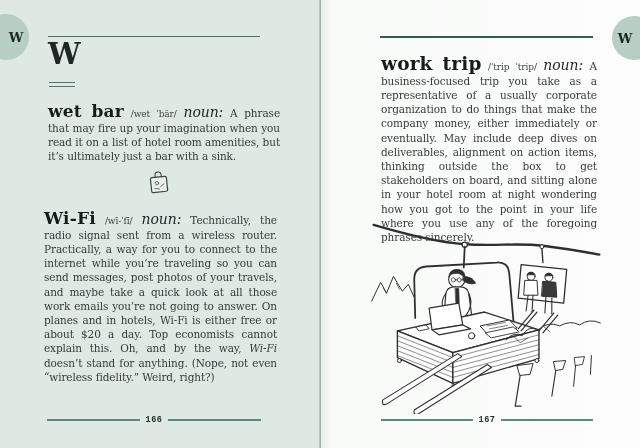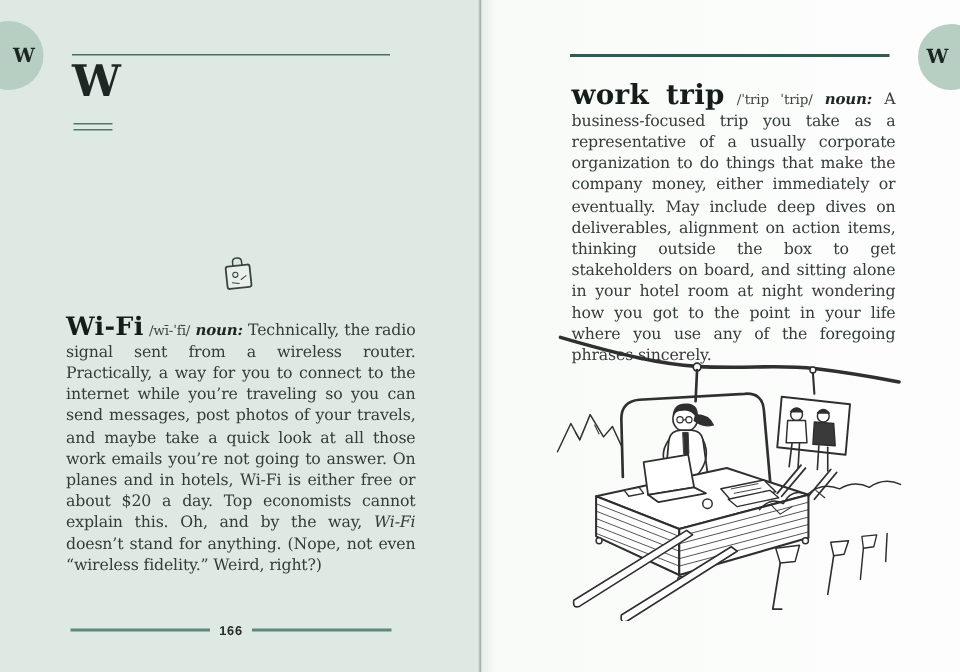--- a/index.html
+++ b/index.html
@@ -30,57 +30,63 @@
        color:#1e2724;line-height:1;}
   .heading-underline{position:absolute;left:49px;top:82px;width:26px;height:3px;
        border-top:1px solid #4f776e;border-bottom:1px solid #4f776e;}
 
   
   .entry{position:absolute;font-size:10.5px;line-height:14.2px;color:#333c39;
        text-align:justify;letter-spacing:-0.1px;}
   .headword{font-size:17px;font-weight:bold;color:#141d1a;letter-spacing:0.2px;}
   .headword-lg{font-size:18.5px;}
   .pron{font-size:9px;color:#3a443f;}
-  .pos{font-size:10px;font-weight:bold;font-style:italic;color:#1d2623;}
+  .pos{font-size:14px;font-weight:normal;font-style:italic;color:#1d2623;}
   .entry i{font-style:italic;}
 
   .entry-wetbar{left:48px;top:93px;width:232px;}
   .entry-wifi{left:44px;top:200px;width:233px;}
   .entry-worktrip{left:60px;top:46px;width:216px;}
 
   
   .divider-icon{position:absolute;left:146px;top:167px;width:26px;height:30px;}
 
   
   .illustration{position:absolute;left:46px;top:218px;width:238px;height:196px;}
 
   
   .footer{position:absolute;top:415px;display:flex;align-items:center;}
   .footer-left{left:47px;width:214px;}
   .footer-right{left:60px;width:212px;}
   .footer .rule{flex:1;height:1.5px;background:#5c897f;}
   .footer .pagenum{font-size:8.5px;font-weight:bold;color:#222f2b;
-       padding:0 6px;letter-spacing:0.5px;font-family:Liberation Sans, sans-serif;}
+       padding:0 6px;letter-spacing:0.5px;font-family:Liberation Mono, monospace;}
 </style>
 </head>
 <body>
 
 <div class="spread">
 
   <div class="page page-left">
 
     <div class="tab tab-left">
       <span>W</span>
     </div>
 
     <div class="rule-top rule-top-left"></div>
 
     <div class="section-heading">W</div>
     <div class="heading-underline"></div>
 
+    <p class="entry entry-wetbar">
+      <span class="headword">wet bar</span>
+      <span class="pron">/wet ˈbär/</span>
+      <span class="pos">noun:</span>
+      <span>A phrase that may fire up your imagination when you read it on a list of hotel room amenities, but it’s ultimately just a bar with a sink.</span>
+    </p>
 
     <svg class="divider-icon" viewBox="0 0 26 30">
       <g transform="rotate(-6 13 17)" fill="none" stroke="#39443f" stroke-linecap="round" stroke-linejoin="round">
         <rect x="5" y="10" width="16" height="15" rx="1.5" fill="#e9f0ec" stroke-width="1.2"></rect>
         <path d="M10,10 V7.5 Q10,5 13,5 Q16,5 16,7.5 V10" stroke-width="1"></path>
         <circle cx="11" cy="16" r="1.7" stroke-width="0.7"></circle>
         <path d="M14.5,19.5 l3.5,-2.2 M8.5,21 l4.5,1" stroke-width="0.7"></path>
       </g>
     </svg>
 
@@ -192,15 +198,20 @@
         <path d="M149,149 L165,147 L162,158 L152,159 Z" fill="#fff" stroke-width="1"></path>
         <path d="M152,159 L147,190 M147,190 L153,190" stroke-width="1.2"></path>
         <path d="M186,145 L198,144 L195,153 L188,154 Z" fill="#fff" stroke-width="1"></path>
         <path d="M188,154 L184,180" stroke-width="1.1"></path>
         <path d="M207,141 L217,140 L215,148 L208,149 Z" fill="#fff" stroke-width="0.9"></path>
         <path d="M208,149 L206,170" stroke-width="1"></path>
         <line x1="224" y1="139" x2="223" y2="158" stroke-width="1"></line>
       </g>
     </svg>
 
+    <div class="footer footer-right">
+      <span class="rule"></span>
+      <span class="pagenum">167</span>
+      <span class="rule"></span>
+    </div>
   </div>
 
 </div>
 
 </body></html>

